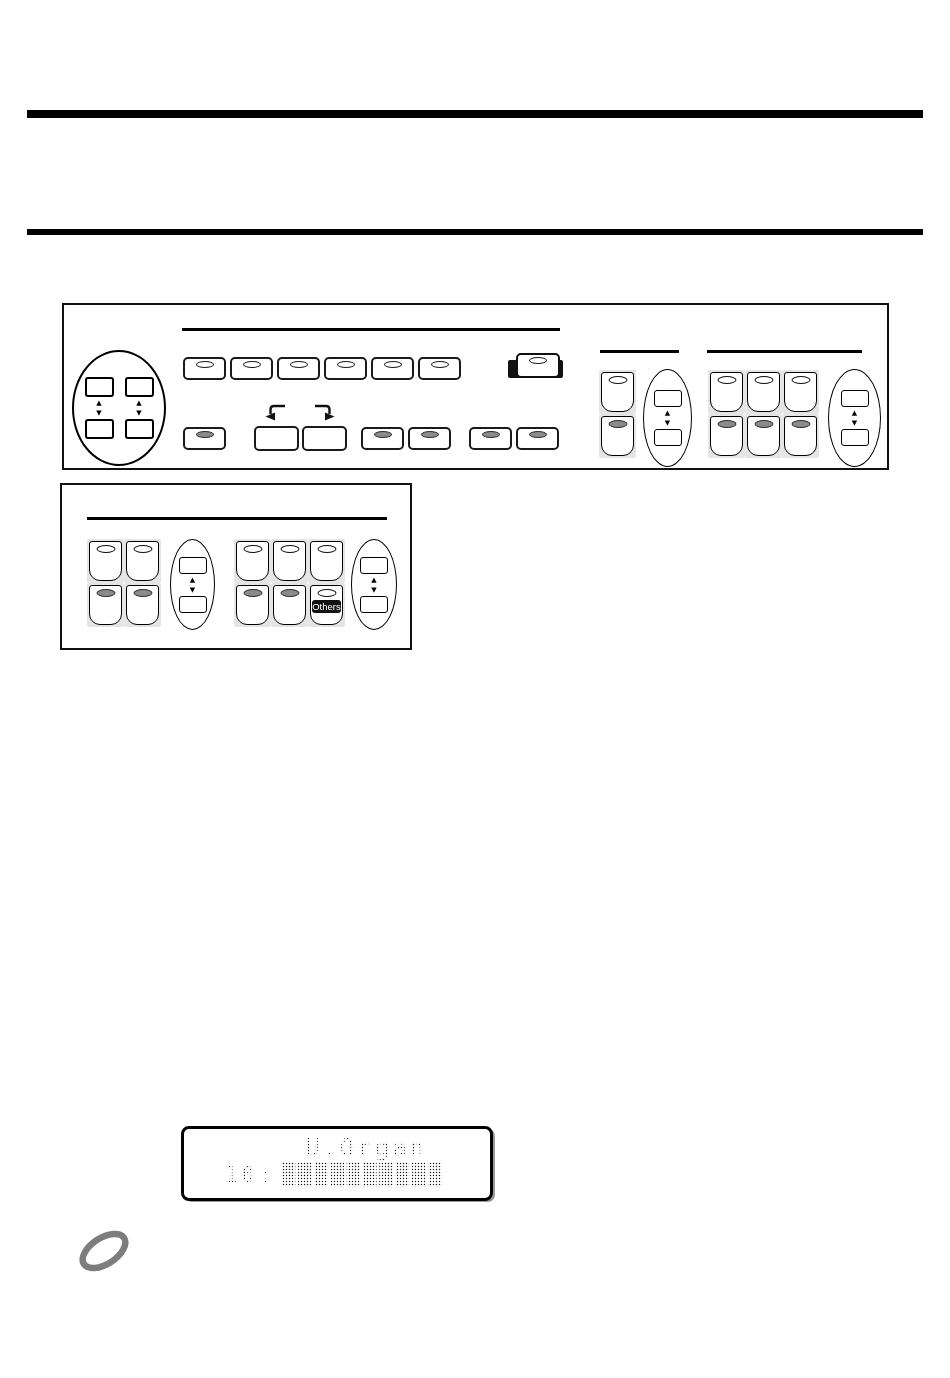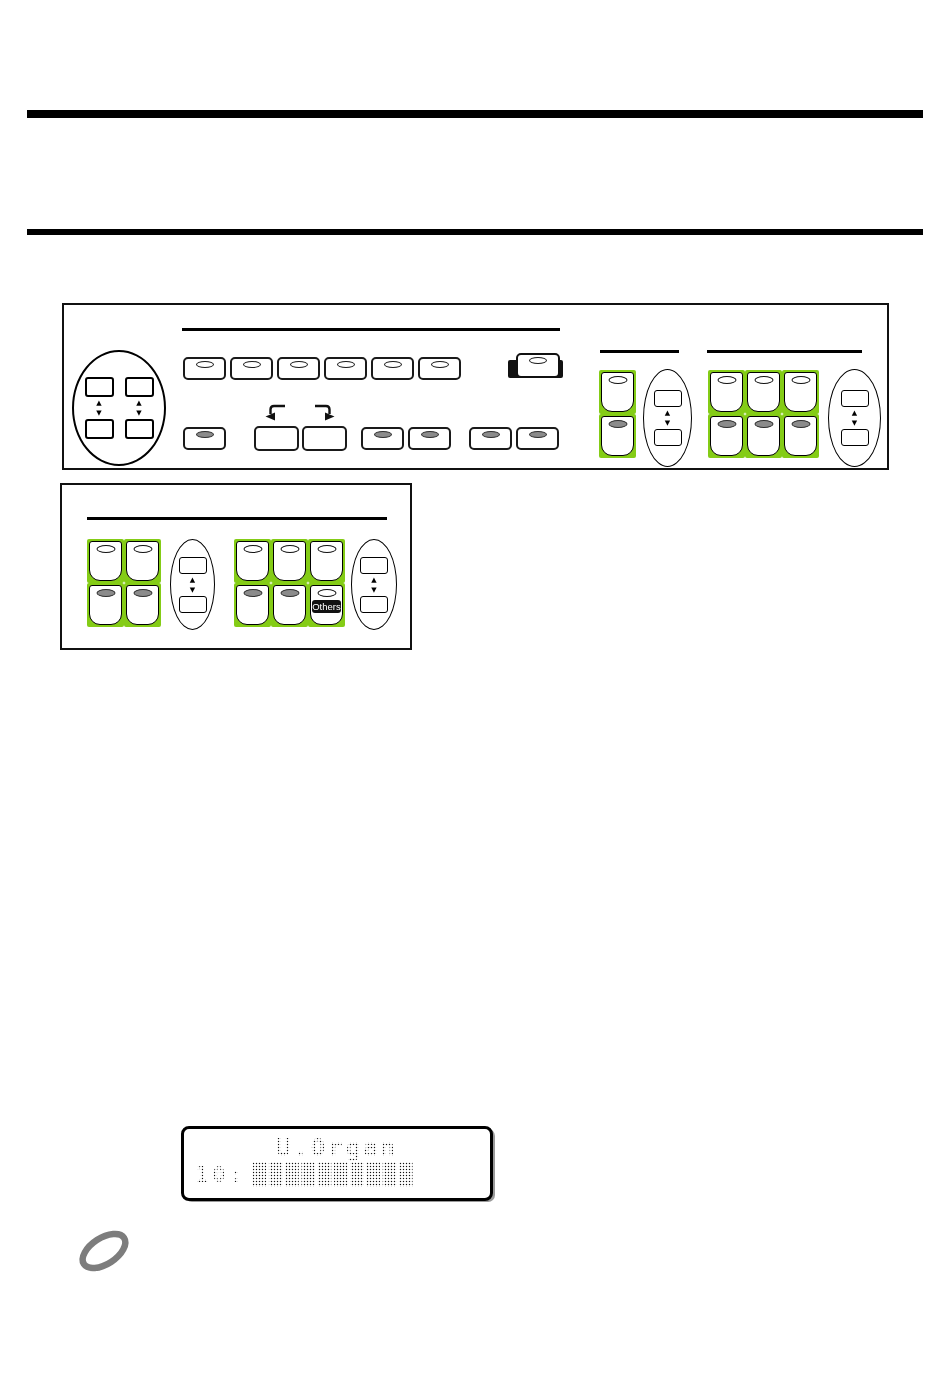--- a/index.html
+++ b/index.html
@@ -10,21 +10,21 @@
   .rule{position:absolute;background:#000;height:3px;}
   .panel{position:absolute;border:2px solid #111;background:#fff;}
 
   
   .pbtn{position:absolute;background:#fff;border:2px solid #1a1a1a;border-radius:5px;}
   .pbtn .ind{position:absolute;top:2px;left:50%;transform:translateX(-50%);
              width:16px;height:5px;border:1.5px solid #1a1a1a;border-radius:50%;background:#fff;}
   .pbtn .ind.gray{background:#8b8b8b;border-color:#2e2e2e;}
 
   
-  .tbtn{position:absolute;width:37px;height:44px;background:#84cc16;border-radius:2px;}
+  .tbtn{position:absolute;width:37px;height:44px;background:#e5e5e5;border-radius:2px;}
   .tbtn .cap{position:absolute;left:2px;right:2px;top:2px;bottom:2px;background:#fff;
              border:1.5px solid #000;border-radius:3px 3px 11px 11px;}
   .tbtn .ind{position:absolute;top:3px;left:50%;transform:translateX(-50%);
              width:17px;height:6px;border:1.5px solid #111;border-radius:50%;background:#fff;}
   .tbtn .ind.gray{background:#8b8b8b;border-color:#2e2e2e;}
   .others-tag{position:absolute;left:1px;right:1px;top:14px;height:13px;background:#111;
               color:#fff;border-radius:3px;font-size:9.5px;line-height:13px;text-align:center;
               font-family:"Liberation Sans",sans-serif;}
 
   
@@ -41,25 +41,25 @@
   .hl-wrap{position:absolute;width:57px;height:26px;}
   .hl-shadow{position:absolute;left:0;top:7px;width:55px;height:18px;background:#111;border-radius:2px;}
   .hl-btn{position:absolute;left:8px;top:0;width:40px;height:21px;background:#fff;
           border:2px solid #111;border-radius:5px;}
   .hl-btn .ind{position:absolute;top:2px;left:50%;transform:translateX(-50%);
                width:16px;height:5px;border:1.5px solid #1a1a1a;border-radius:50%;background:#fff;}
 
   
   .lcd{position:absolute;left:181px;top:1126px;width:306px;height:69px;background:#fff;
        border:3px solid #000;border-radius:8px;box-shadow:3px 2px 0 -1px #9a9a9a;}
-  .lcd-text{font-family:"DejaVu Sans Mono",monospace;font-weight:700;color:#111;
+  .lcd-text{font-family:"DejaVu Sans Mono",monospace;font-weight:400;color:#111;
             -webkit-mask-image:radial-gradient(circle,#000 40%,transparent 48%);
             -webkit-mask-size:3px 3px;
             mask-image:radial-gradient(circle,#000 40%,transparent 48%);
-            mask-size:3px 3px;}
+            mask-size:3px 3px;padding-left:29px;}
   .lcd-l1{position:absolute;top:5px;left:0;width:100%;text-align:center;
           font-size:24px;letter-spacing:3px;}
   .lcd-l2{position:absolute;top:33px;left:11px;font-size:22px;white-space:nowrap;}
   .lcd-l2 .pfx{letter-spacing:4px;}
   .lcd-l2 .blocks{letter-spacing:3px;margin-left:6px;}
 </style>
 </head>
 <body>
 
 <div class="page">

